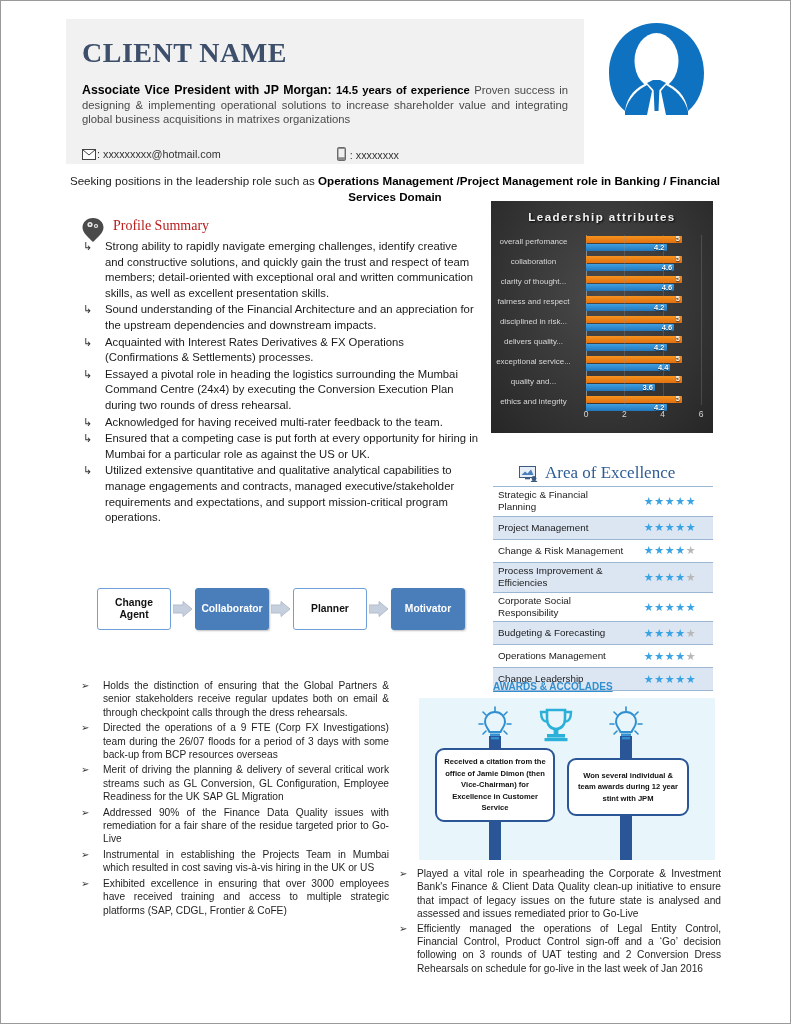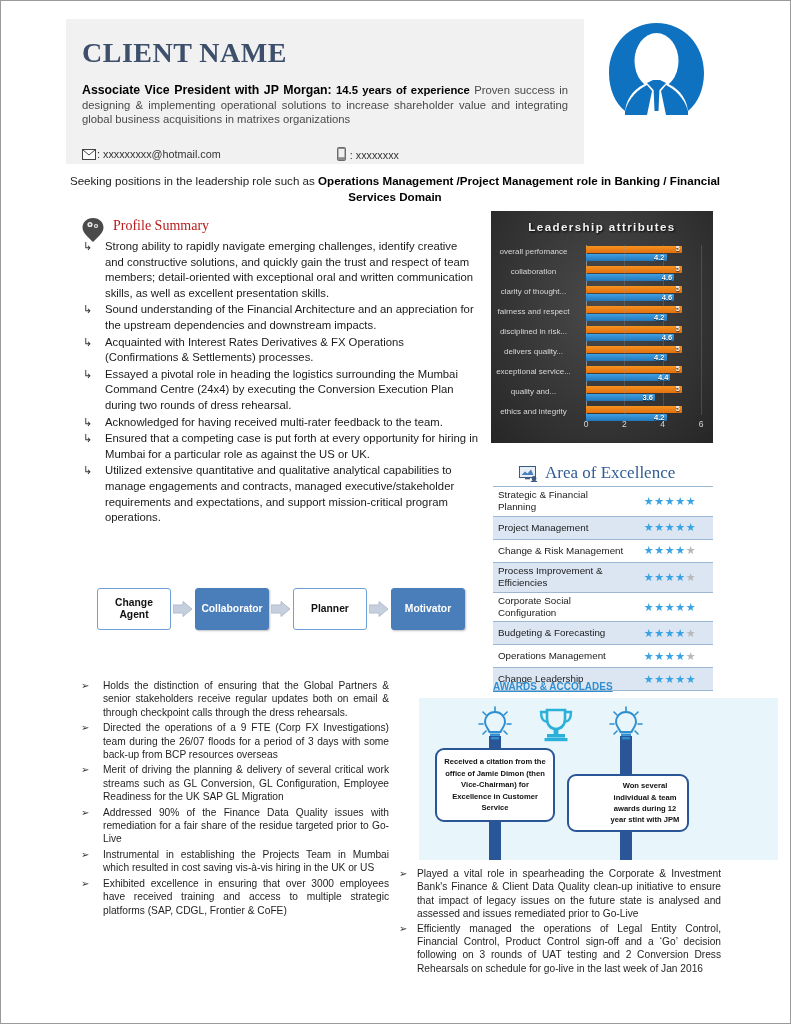--- a/index.html
+++ b/index.html
@@ -57,21 +57,21 @@
   #ch-bar{position:absolute;left:65px;top:650px;width:410px;height:18px;
      background:#2b3a50;}
   #ch-bar span{position:absolute;left:6px;top:2px;color:#fff;font-size:11.6px;
      font-weight:bold;letter-spacing:.2px;}
   #ch-list{position:absolute;left:68px;top:678px;width:320px;}
   .cbullet{position:relative;padding-left:34px;margin-bottom:2px;
      font-size:10.2px;line-height:13.4px;color:#1f1f1f;text-align:justify;}
   .cbullet .arw{position:absolute;left:12px;top:0;font-size:10px;color:#333;}
 
   
-  #chart{position:absolute;left:490px;top:210px;width:222px;height:232px;
+  #chart{position:absolute;left:490px;top:200px;width:222px;height:232px;
      background:radial-gradient(ellipse at 50% 40%,#4a4a4a 0%,#3a3a3a 45%,#262626 100%);}
   #chart-title{position:absolute;left:0;top:9px;width:100%;text-align:center;
      color:#f2f2f2;font-size:11.6px;font-weight:bold;letter-spacing:1.4px;
      text-shadow:1px 1px 2px #000;}
   #plot{position:absolute;left:95px;top:34px;right:12px;bottom:28px;}
   .grow{position:relative;height:20px;}
   .glabel{position:absolute;right:100%;margin-right:5px;top:2px;width:95px;
      text-align:center;color:#d8d8d8;font-size:8px;white-space:nowrap;
      overflow:hidden;}
   .bar{position:absolute;left:0;height:7px;border-radius:0 1px 1px 0;}
@@ -101,21 +101,21 @@
   .aoe-name{flex:1;padding:2px 4px 2px 5px;font-size:9.8px;color:#1a1a1a;
      line-height:12.4px;}
   .aoe-stars{width:78px;padding-right:4px;text-align:center;
      font-size:11px;letter-spacing:.6px;white-space:nowrap;}
   .st-on{color:#3aa3e3;}
   .st-off{color:#b8b8b8;}
 
   
   #awards-head{position:absolute;left:492px;top:680px;font-size:10px;
      font-weight:bold;color:#2f8fd0;text-decoration:underline;}
-  #awards-box{position:absolute;left:418px;top:697px;width:359px;height:162px;
+  #awards-box{position:absolute;left:418px;top:697px;width:296px;height:162px;
      background:#e8f6fb;}
   .post{position:absolute;width:12px;background:#2a5596;}
   .sign{position:absolute;background:#fff;border:2px solid #2a5596;
      border-radius:9px;display:flex;align-items:center;justify-content:center;
      text-align:center;font-size:7.6px;font-weight:bold;line-height:11.4px;
      color:#101010;padding:4px 6px;box-sizing:border-box;}
 
   #bottom-right{position:absolute;left:396px;top:866px;width:324px;}
   .bbullet{position:relative;padding-left:20px;margin-bottom:1px;
      font-size:10.2px;line-height:13.4px;color:#1f1f1f;text-align:justify;}
@@ -348,21 +348,21 @@
       </div>
       <div class="aoe-row">
         <div class="aoe-name">Change &amp; Risk Management</div>
         <div class="aoe-stars"><span class="st-on">★</span><span class="st-on">★</span><span class="st-on">★</span><span class="st-on">★</span><span class="st-off">★</span></div>
       </div>
       <div class="aoe-row alt">
         <div class="aoe-name">Process Improvement &amp; Efficiencies</div>
         <div class="aoe-stars"><span class="st-on">★</span><span class="st-on">★</span><span class="st-on">★</span><span class="st-on">★</span><span class="st-off">★</span></div>
       </div>
       <div class="aoe-row">
-        <div class="aoe-name">Corporate Social Configuration</div>
+        <div class="aoe-name">Corporate Social Responsibility</div>
         <div class="aoe-stars"><span class="st-on">★</span><span class="st-on">★</span><span class="st-on">★</span><span class="st-on">★</span><span class="st-on">★</span></div>
       </div>
       <div class="aoe-row alt">
         <div class="aoe-name">Budgeting &amp; Forecasting</div>
         <div class="aoe-stars"><span class="st-on">★</span><span class="st-on">★</span><span class="st-on">★</span><span class="st-on">★</span><span class="st-off">★</span></div>
       </div>
       <div class="aoe-row">
         <div class="aoe-name">Operations Management</div>
         <div class="aoe-stars"><span class="st-on">★</span><span class="st-on">★</span><span class="st-on">★</span><span class="st-on">★</span><span class="st-off">★</span></div>
       </div>
@@ -414,21 +414,21 @@
         <path d="M9 4 L3 4 C 3 11 6 14 10 14" fill="none" stroke="#2ab0d9" stroke-width="2.4"></path>
         <path d="M27 4 L33 4 C 33 11 30 14 26 14" fill="none" stroke="#2ab0d9" stroke-width="2.4"></path>
         <rect x="15.6" y="20" width="4.8" height="6" fill="#2ab0d9"></rect>
         <rect x="9" y="26" width="18" height="3.6" fill="#2ab0d9"></rect>
         <rect x="6.5" y="30" width="23" height="3.2" fill="#2ab0d9"></rect>
       </svg>
     </div>
     <div class="sign" style="left:16px;top:50px;width:120px;height:74px;">
       <span>Received a citation from the office of Jamie Dimon (then Vice-Chairman) for Excellence in Customer Service</span>
     </div>
-    <div class="sign" style="left:148px;top:76px;width:122px;height:58px;padding-left:40px;">
+    <div class="sign" style="left:148px;top:60px;width:122px;height:58px;">
       <span>Won several individual &amp; team awards during 12 year stint with JPM</span>
     </div>
   </div>
 
   <div id="bottom-right">
       <div class="bbullet"><span class="arw">➢</span><span>Played a vital role in spearheading the Corporate &amp; Investment Bank's Finance &amp; Client Data Quality clean-up initiative to ensure that impact of legacy issues on the future state is analysed and assessed and issues remediated prior to Go-Live</span></div>
       <div class="bbullet"><span class="arw">➢</span><span>Efficiently managed the operations of Legal Entity Control, Financial Control, Product Control sign-off and a ‘Go’ decision following on 3 rounds of UAT testing and 2 Conversion Dress Rehearsals on schedule for go-live in the last week of Jan 2016</span></div>
     </div>
 </div>
 

